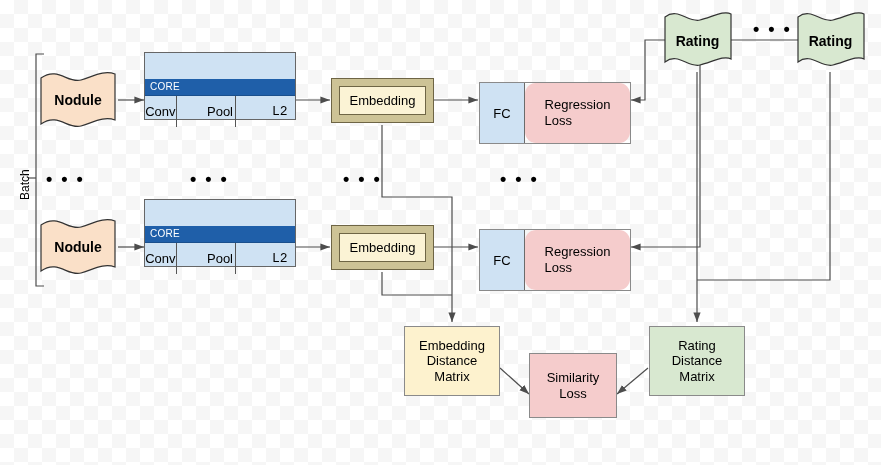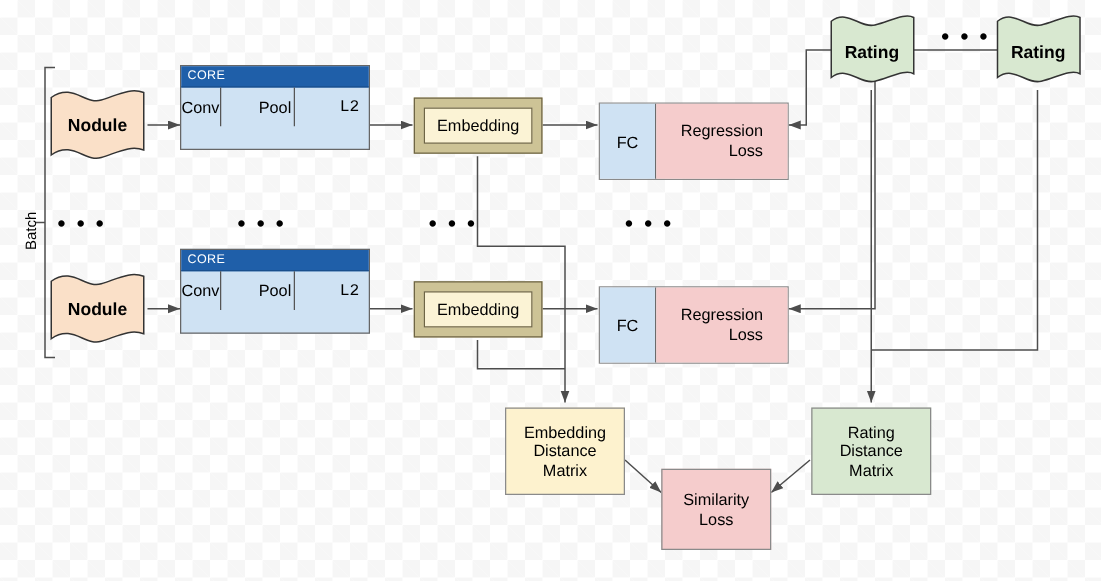--- a/index.html
+++ b/index.html
@@ -19,38 +19,38 @@
     background-position:0 0,14px 14px;
   }
   #wires{position:absolute;left:0;top:0;width:881px;height:465px;}
 
   .node{position:absolute;box-sizing:border-box;}
 
   
   .core{border:1px solid #666666;background:#cfe2f3;}
   .core-hdr{
     height:16px;background:#1f5fa9;border-bottom:1px solid #1a4f8c;
-    color:#ffffff;font-size:10px;line-height:16px;padding-left:5px;letter-spacing:.3px;
+    color:#ffffff;font-size:10px;line-height:16px;padding-left:5px;letter-spacing:.3px;margin-top:26px;
   }
   .core-body{display:flex;height:31px;gap:28px;}
   .core-cell{
     flex:1;display:flex;align-items:center;justify-content:center;
     font-size:13px;color:#000000;border-right:1px solid #555555;
   }
   .core-cell:last-child{border-right:none;font-family:Liberation Mono, monospace;}
 
   
   .fcrl{display:flex;border:1px solid #8a8a8a;height:62px;margin-top:13px;}
   .fc-cell{
     width:44px;background:#cfe2f3;display:flex;align-items:center;justify-content:center;
     font-size:13px;color:#000;border-right:1px solid #6b6b6b;
   }
   .rl-cell{
     flex:1;background:#f5cccc;display:flex;align-items:center;justify-content:center;
-    font-size:13px;color:#000;text-align:right;line-height:1.2;
+    font-size:13px;color:#000;text-align:left;line-height:1.2;border-radius:11px;
   }
 
   
   .emb3d{
     background:#cdc396;border:1px solid #6e6545;
     padding:7px;box-sizing:border-box;
   }
   .emb3d-inner{
     width:100%;height:100%;background:#fbf3d5;border:1px solid #6e6545;
     display:flex;align-items:center;justify-content:center;
@@ -224,20 +224,20 @@
   </div>
 
   <div class="node rect green" style="left:649px;top:326px;width:96px;height:70px;">
     <span>
       <span>Rating</span><br>
       <span>Distance</span><br>
       <span>Matrix</span>
     </span>
   </div>
 
-  <div class="node rect pink" style="left:529px;top:375px;width:88px;height:65px;">
+  <div class="node rect pink" style="left:529px;top:353px;width:88px;height:65px;">
     <span>
       <span>Similarity</span><br>
       <span>Loss</span>
     </span>
   </div>
 
 </div>
 
 </body></html>

